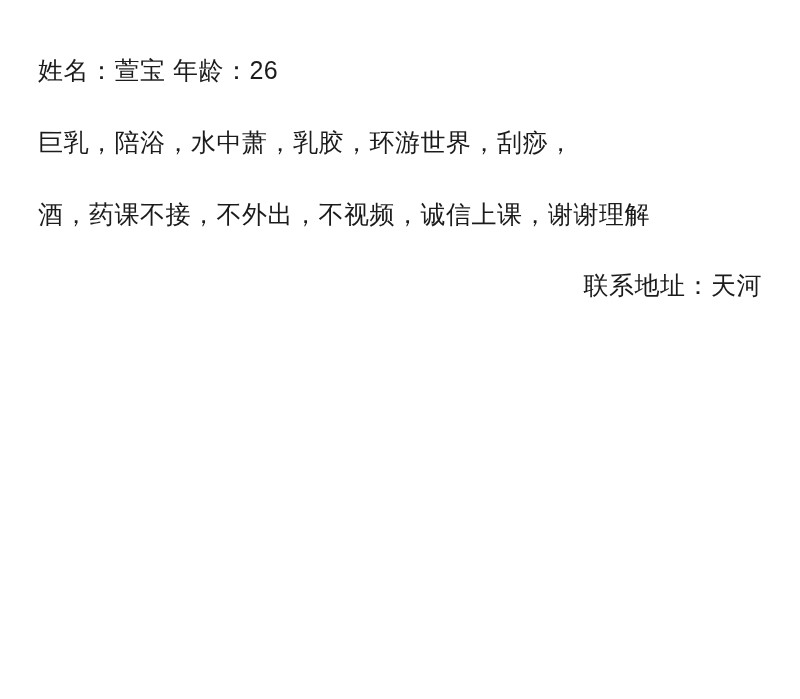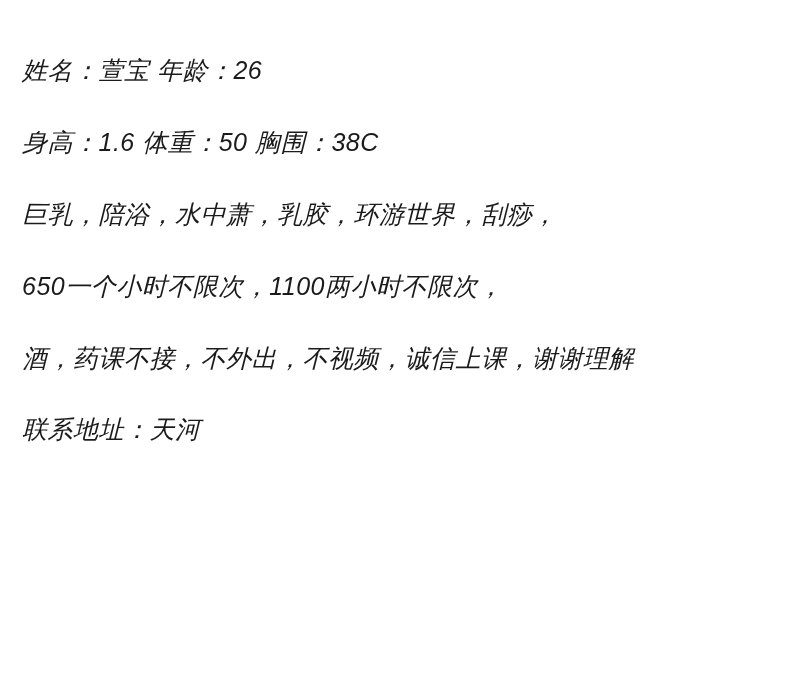--- a/index.html
+++ b/index.html
@@ -11,40 +11,38 @@
     width: 800px;
     height: 699px;
     font-family: "Liberation Sans", "DejaVu Sans", sans-serif;
     color: #1a1a1a;
     overflow: hidden;
   }
   .page {
     width: 800px;
     height: 524px;
     box-sizing: border-box;
-    padding: 34px 38px 0 22px;
+    padding: 34px 38px 0 38px;
     background: #ffffff;
     position: relative;
-    font-style: italic;
   }
   .line {
     font-size: 25px;
     line-height: 72px;
     letter-spacing: 0.5px;
     white-space: pre;
     color: #1b1b1b;
     font-weight: 500;
   }
   .line.tight {
     line-height: 70px;
+    text-align: right;
   }
 </style>
 </head>
 <body>
 
 <div class="page">
   <div class="line">姓名：萱宝 年龄：26</div>
-  <div class="line">身高：1.6 体重：50 胸围：38C</div>
   <div class="line">巨乳，陪浴，水中萧，乳胶，环游世界，刮痧，</div>
-  <div class="line">650一个小时不限次，1100两小时不限次，</div>
   <div class="line">酒，药课不接，不外出，不视频，诚信上课，谢谢理解</div>
   <div class="line tight">联系地址：天河</div>
 </div>
 
 </body></html>

